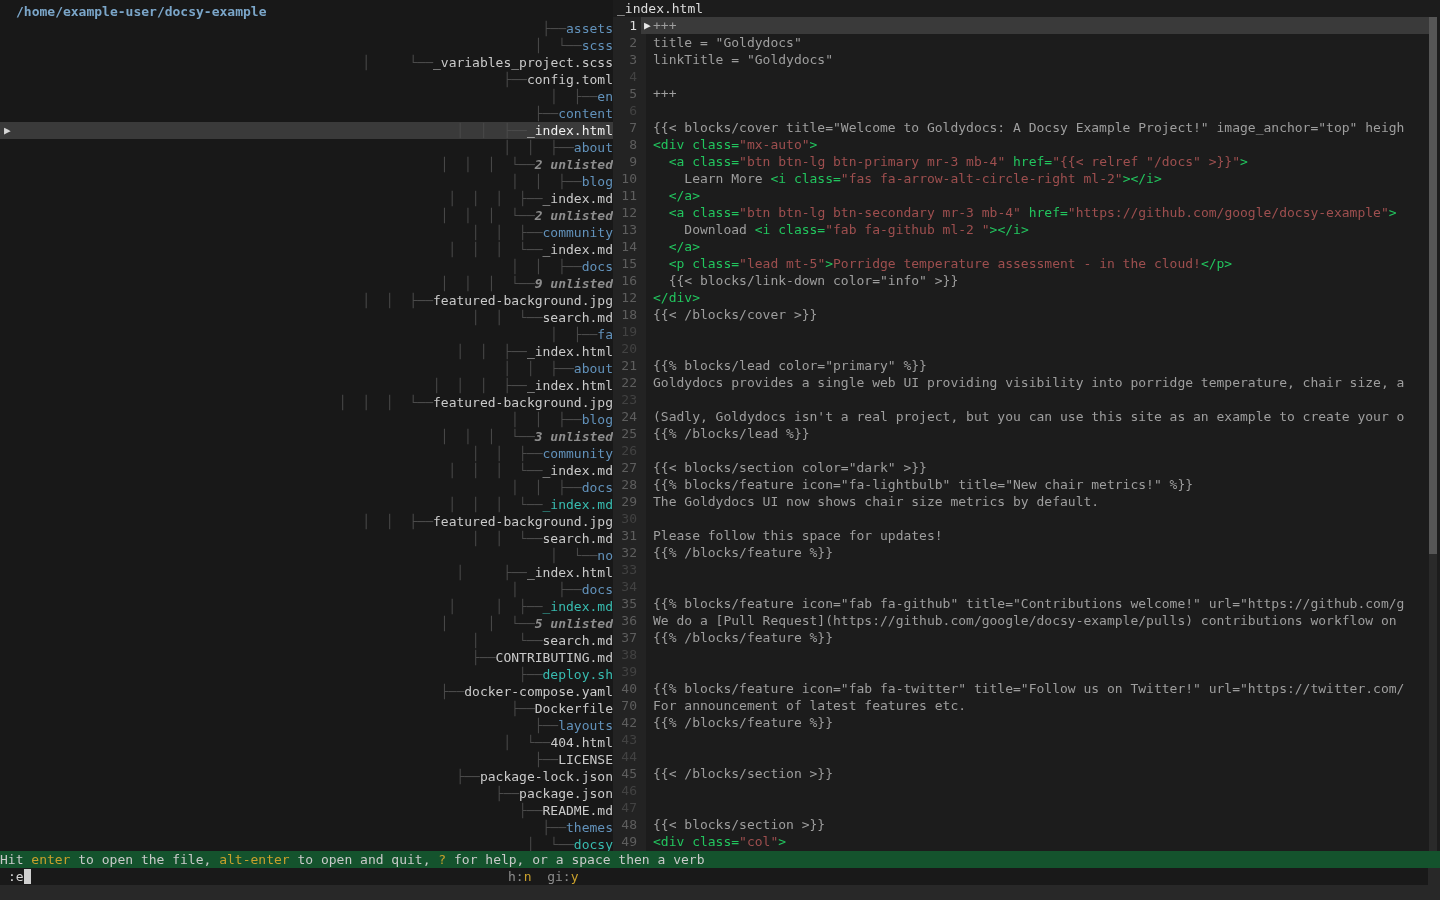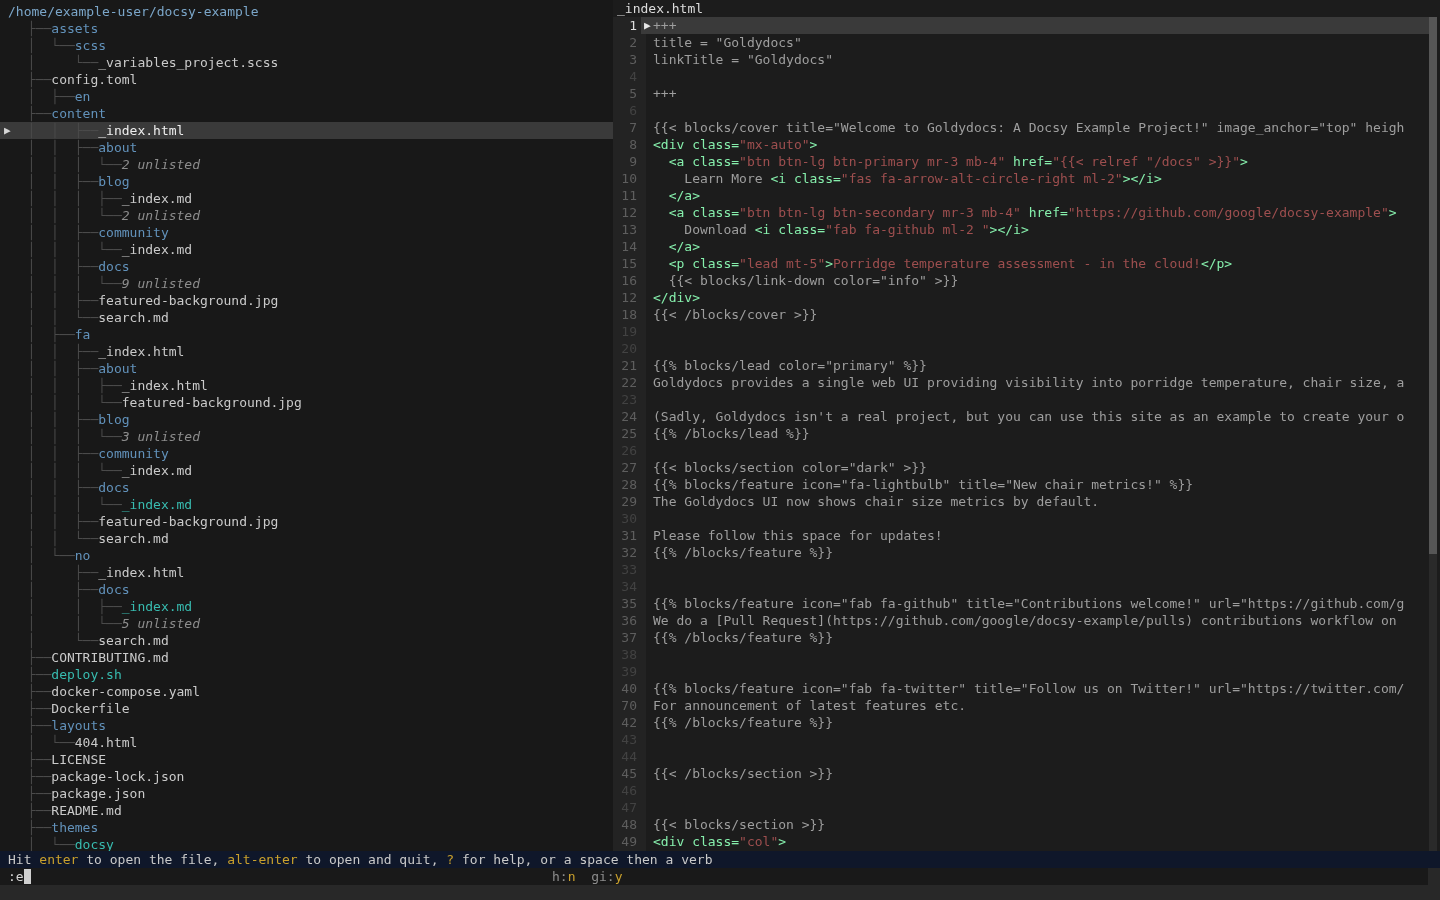--- a/index.html
+++ b/index.html
@@ -2,58 +2,58 @@
 <html><head>
 <meta charset="utf-8">
 <style>
   html,body{margin:0;padding:0;}
   body{width:1440px;height:900px;overflow:hidden;background:#282828;
        font-family:"DejaVu Sans Mono",monospace;font-size:13px;}
   .screen{position:relative;width:1440px;height:900px;background:#282828;}
 
   
   .tree-panel{position:absolute;left:0;top:0;width:613px;height:851px;background:#181818;overflow:hidden;padding-top:3px;box-sizing:border-box;}
-  .trow{position:relative;height:17px;line-height:17px;white-space:pre;padding-left:20px;color:#cacaca;}
+  .trow{position:relative;height:17px;line-height:17px;white-space:pre;padding-left:20px;color:#cacaca;text-align:right;}
   .trow .pfx{color:#4a4a4a;}
   .trow .n-d{color:#6292bb;}
   .trow .n-f{color:#cacaca;}
   .trow .n-x{color:#38bcb0;}
-  .trow .n-u{color:#8d8d8d;font-style:italic;}
+  .trow .n-u{color:#8d8d8d;font-style:italic;font-weight:bold;}
   .trow.selected{background:#3a3a3a;}
   .trow.selected .n-sel{color:#eeeeee;}
   .trow .tmark{position:absolute;left:4px;top:0;color:#d6d6d6;font-size:11px;}
-  .root-path{height:17px;line-height:17px;padding-left:8px;color:#7ba6c9;white-space:pre;}
+  .root-path{height:17px;line-height:17px;padding-left:16px;color:#7ba6c9;white-space:pre;font-weight:bold;}
 
   
   .preview-panel{position:absolute;left:613px;top:0;width:827px;height:851px;background:#1c1c1c;overflow:hidden;}
   .preview-header{position:relative;height:17px;line-height:17px;}
   .preview-title{position:absolute;left:4px;top:0;color:#dcdcdc;}
   .preview-lines{position:absolute;right:8px;top:16px;color:#dcdcdc;}
   .gutter-bg{position:absolute;left:0;top:17px;width:33px;height:834px;background:#232323;}
   .code-lines{position:absolute;left:0;top:17px;right:0;}
   .cline{position:relative;height:17px;line-height:17px;}
   .cline .bar{position:absolute;left:28px;right:11px;top:0;bottom:0;background:#3a3a3a;}
   .cline .num{position:absolute;left:0;width:24px;text-align:right;color:#5e5e5e;}
   .cline .num.blank{color:#424242;}
   .cline .num.sel{color:#dedede;}
   .cline .cmark{position:absolute;left:31px;top:0;color:#e8e8e8;font-size:11px;}
   .cline .code{position:absolute;left:40px;top:0;white-space:pre;}
   .seg-p{color:#9e9e9e;}
-  .seg-t{color:#86efac;}
+  .seg-t{color:#22c55e;}
   .seg-s{color:#9e4f4f;}
   .scrollbar{position:absolute;left:816px;top:17px;width:8px;height:834px;background:#2a2a2a;}
   .scroll-thumb{position:absolute;left:0;top:0;width:8px;height:537px;background:#565656;}
 
   
-  .status-bar{position:absolute;left:0;top:851px;width:1440px;height:17px;line-height:17px;background:#0f172a;color:#c9c9c9;white-space:pre;padding-left:8px;box-sizing:border-box;}
+  .status-bar{position:absolute;left:0;top:851px;width:1440px;height:17px;line-height:17px;background:#14532d;color:#c9c9c9;white-space:pre;box-sizing:border-box;}
   .status-bar .key{color:#c9a02c;}
   .input-row{position:absolute;left:0;top:868px;width:1428px;height:17px;line-height:17px;background:#191919;}
   .input-text{position:absolute;left:8px;top:0;color:#d6d6d6;white-space:pre;}
   .cursor{position:absolute;left:24px;top:1px;width:7px;height:15px;background:#d0d0d0;}
-  .hints{position:absolute;left:552px;top:0;white-space:pre;}
+  .hints{position:absolute;left:508px;top:0;white-space:pre;}
   .hints .hl{color:#8d8d8d;}
   .hints .hv{color:#c9a02c;}
 </style>
 </head>
 <body>
 
 <div class="screen">
 
   <div class="tree-panel">
     <div class="root-path">/home/example-user/docsy-example</div>

